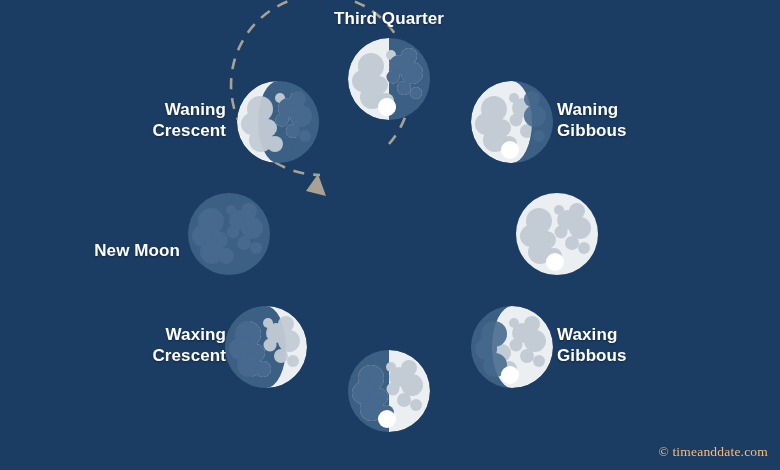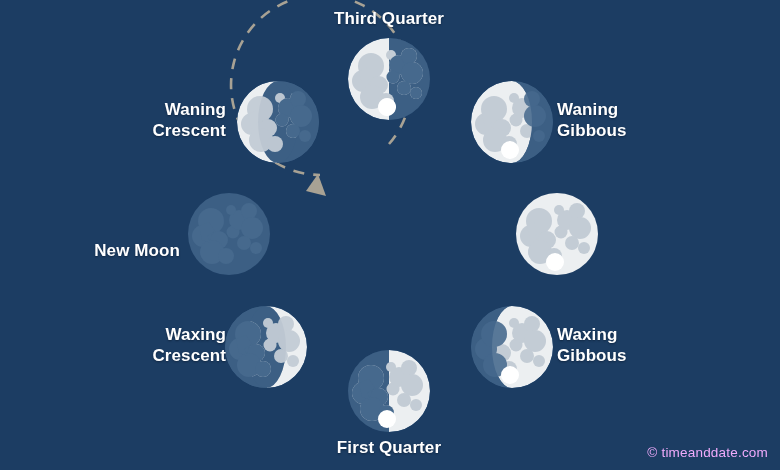--- a/index.html
+++ b/index.html
@@ -24,24 +24,25 @@
     text-shadow:0 1px 2px rgba(8,22,40,.55);
     pointer-events:none;
   }
   .lbl-right{text-align:left;}
   .lbl-left{text-align:right;}
   .lbl-center{text-align:center;}
 
   #credit{
     position:absolute;
     right:12px;bottom:10px;
-    color:#f0abfc;
+    color:#fdba74;
     font-size:13.5px;
     font-weight:normal;
     letter-spacing:.2px;
+    font-family:Liberation Serif, serif;
   }
 </style>
 </head>
 <body>
 
 <div id="stage">
 
   <svg id="svg-root" viewBox="0 0 780 470">
     <defs>
 
@@ -250,21 +251,20 @@
 
   <div class="phase-label lbl-center" style="left:289px;top:8px;width:200px;">Third Quarter</div>
 
   <div class="phase-label lbl-right" style="left:557px;top:99px;width:200px;">Waning
 Gibbous</div>
 
 
   <div class="phase-label lbl-right" style="left:557px;top:324px;width:200px;">Waxing
 Gibbous</div>
 
-  <div class="phase-label lbl-center" style="left:289px;top:437px;width:200px;">First Quarter</div>
 
   <div class="phase-label lbl-left" style="left:26px;top:324px;width:200px;">Waxing
 Crescent</div>
 
   <div class="phase-label lbl-left" style="left:20px;top:224px;width:160px;margin-top:16px;">New Moon</div>
 
   <div class="phase-label lbl-left" style="left:26px;top:99px;width:200px;">Waning
 Crescent</div>
 
   <div id="credit">© timeanddate.com</div>

